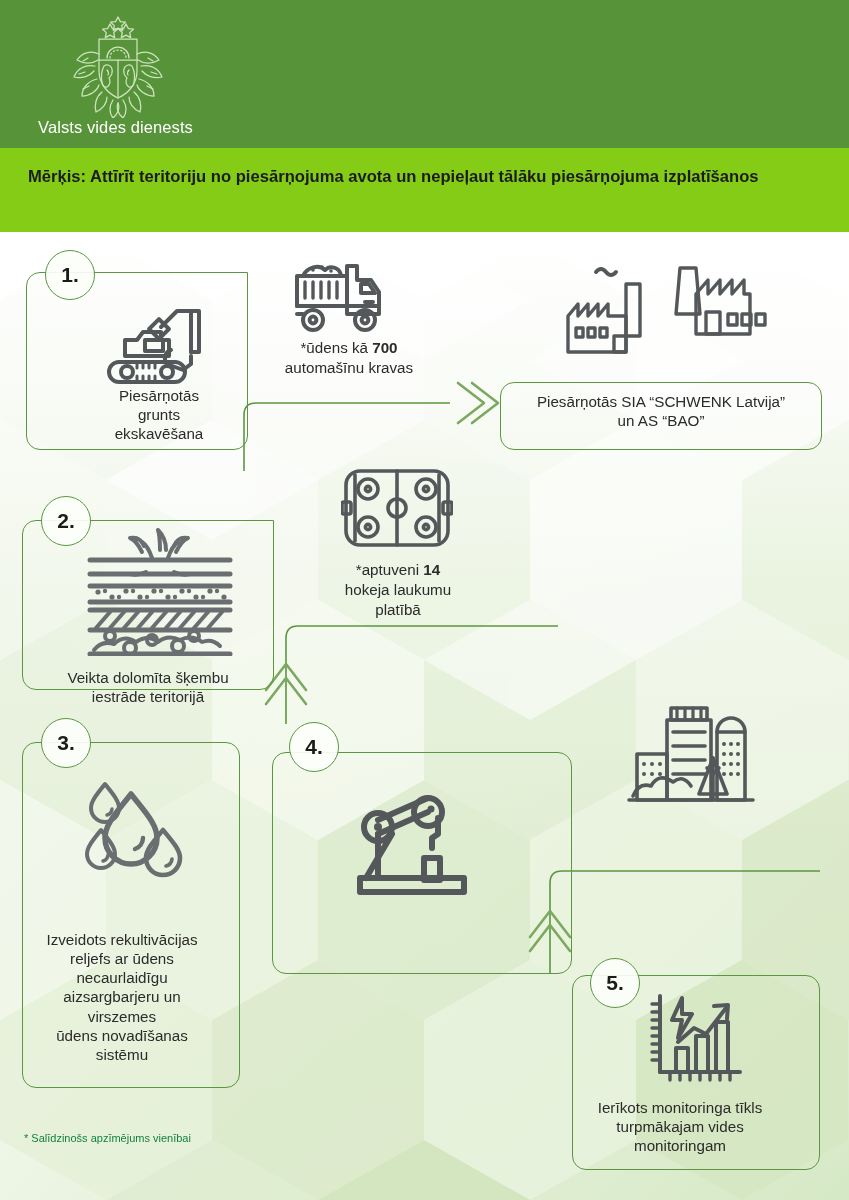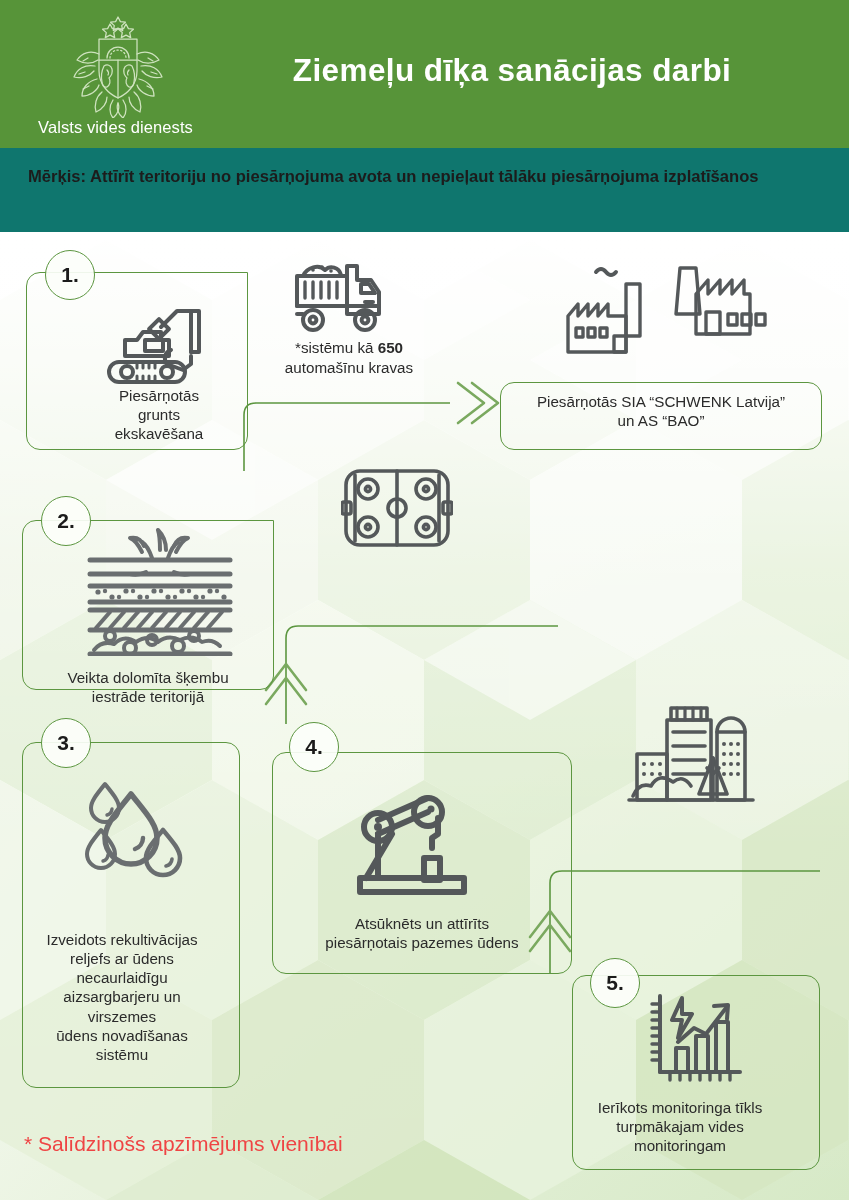--- a/index.html
+++ b/index.html
@@ -50,21 +50,21 @@
     width: 600px;
     text-align: center;
     font-size: 31.5px; font-weight: bold; color: #ffffff;
     letter-spacing: .4px;
   }
 
   
   #goal-bar {
     position: absolute; left: 0; top: 148px;
     width: 849px; height: 84px;
-    background: #0f766e;
+    background: #84cc16;
     z-index: 3;
   }
   #goal-text {
     position: absolute; left: 28px; top: 18px;
     width: 790px;
     font-size: 16.6px; font-weight: bold; color: #1c1c1c;
     line-height: 1.34;
   }
 
   
@@ -98,21 +98,21 @@
   .cap b { font-weight: bold; }
 
   .icon { position: absolute; z-index: 4; }
   .icon svg { display: block; }
 
   
   .conn { position: absolute; z-index: 2; pointer-events: none; }
 
   #footnote {
     position: absolute; left: 24px; top: 1132px;
-    font-size: 21px; color: #ef4444;
+    font-size: 11px; color: #15803d;
     z-index: 4;
   }
 </style>
 </head>
 <body>
 
 <div id="page">
 
   <div id="bg-wash"></div>
   <svg id="bg-pattern" viewBox="0 0 849 1200" preserveAspectRatio="none">
@@ -204,21 +204,20 @@
           <path d="M83 52 c10 -2 18 3 21 11 c-8 2 -16 -1 -20 -6"></path>
           <path d="M81 65 c9 2 15 9 15 17 c-8 0 -15 -5 -17 -11"></path>
           <path d="M76 78 c6 5 8 13 6 20 c-7 -3 -11 -9 -11 -15"></path>
           <path d="M65 86 c4 6 4 13 0 18 c-5 -4 -7 -10 -5 -15"></path>
 
           <path d="M30 44 l-5 3 M27 58 l-6 2 M31 72 l-6 3 M90 44 l5 3 M93 58 l6 2 M89 72 l6 3"></path>
         </g>
       </svg>
     </div>
     <div id="logo-caption">Valsts vides dienests</div>
-    <div id="header-title">Ziemeļu dīķa sanācijas darbi</div>
   </div>
 
   <div id="goal-bar">
     <div id="goal-text">Mērķis: Attīrīt teritoriju no piesārņojuma avota un nepieļaut tālāku piesārņojuma izplatīšanos</div>
   </div>
 
   <svg class="conn" style="left:240px; top:355px;" width="280" height="130" viewBox="0 0 280 130">
     <path d="M4 116 L4 60 Q4 48 16 48 L210 48" fill="none" stroke="#5c9640" stroke-width="1.6"></path>
     <path d="M218 28 L244 48 L218 68" fill="none" stroke="#7aa95f" stroke-width="2.6" stroke-linejoin="round" stroke-linecap="round"></path>
     <path d="M232 28 L258 48 L232 68" fill="none" stroke="#7aa95f" stroke-width="2.6" stroke-linejoin="round" stroke-linecap="round"></path>
@@ -299,21 +298,21 @@
 
         <circle cx="24" cy="68" r="10"></circle>
           <circle cx="24" cy="68" r="3.4"></circle>
         <circle cx="76" cy="68" r="10"></circle>
           <circle cx="76" cy="68" r="3.4"></circle>
         <line x1="8" y1="62" x2="14" y2="62"></line>
       </g>
     </svg>
   </div>
   <div class="cap" style="left:254px; top:338px; width:190px; line-height:1.3;">
-    <span>*sistēmu kā </span><b>650</b><span style="white-space:pre-line;">
+    <span>*ūdens kā </span><b>700</b><span style="white-space:pre-line;">
 automašīnu kravas</span>
   </div>
 
   <div class="box" style="left:500px; top:382px; width:322px; height:68px;"></div>
   <div class="icon" style="left:562px; top:258px;">
     <svg width="216" height="118" viewBox="0 0 216 118">
       <g fill="none" stroke="#54585a" stroke-width="3.4" stroke-linejoin="round" stroke-linecap="round">
 
         <path d="M34 14 q5 -6 10 0 q5 6 10 0" stroke-width="4"></path>
 
@@ -434,20 +433,25 @@
           <circle cx="27" cy="61" r="2.6"></circle>
         <circle cx="85" cy="61" r="10"></circle>
           <circle cx="85" cy="61" r="2.6"></circle>
         <rect x="1" y="36" width="9" height="12" rx="2"></rect>
         <rect x="102" y="36" width="9" height="12" rx="2"></rect>
         <line x1="14" y1="9" x2="14" y2="75"></line>
         <line x1="98" y1="9" x2="98" y2="75"></line>
       </g>
     </svg>
   </div>
+  <div class="cap" style="left:322px; top:560px; width:152px; line-height:1.3;">
+    <span>*aptuveni </span><b>14</b><span style="white-space:pre-line;">
+hokeja laukumu
+platībā</span>
+  </div>
 
   <div class="box" style="left:22px; top:742px; width:218px; height:346px;"></div>
   <div class="badge" style="left:41px; top:718px;">
     <span>3.</span>
   </div>
   <div class="icon" style="left:85px; top:778px;">
     <svg width="100" height="110" viewBox="0 0 100 110">
       <g fill="none" stroke="#6a6e70" stroke-linejoin="round" stroke-linecap="round">
 
         <path d="M46 16 C60 34 72 46 72 60 a26 26 0 0 1 -52 0 C20 46 32 34 46 16 z" stroke-width="5.5"></path>
@@ -491,22 +495,20 @@
 
         <path d="M26 56 L26 100"></path>
         <path d="M14 100 L40 56"></path>
 
         <path d="M72 80 h16 v22 h-16 z"></path>
 
         <path d="M8 100 h104 v14 h-104 z"></path>
       </g>
     </svg>
   </div>
-  <div class="cap" style="left:272px; top:914px; width:300px; white-space:pre-line;">Atsūknēts un attīrīts
-piesārņotais pazemes ūdens</div>
 
   <div class="icon" style="left:625px; top:702px;">
     <svg width="132" height="112" viewBox="0 0 132 112">
       <g fill="none" stroke="#54585a" stroke-width="3.6" stroke-linejoin="round" stroke-linecap="round">
 
         <path d="M42 18 h44 v80 h-44 z"></path>
         <path d="M46 6 h36 v12 h-36 z"></path>
         <g stroke-width="3.2">
           <line x1="52" y1="6" x2="52" y2="18"></line>
             <line x1="60" y1="6" x2="60" y2="18"></line>

